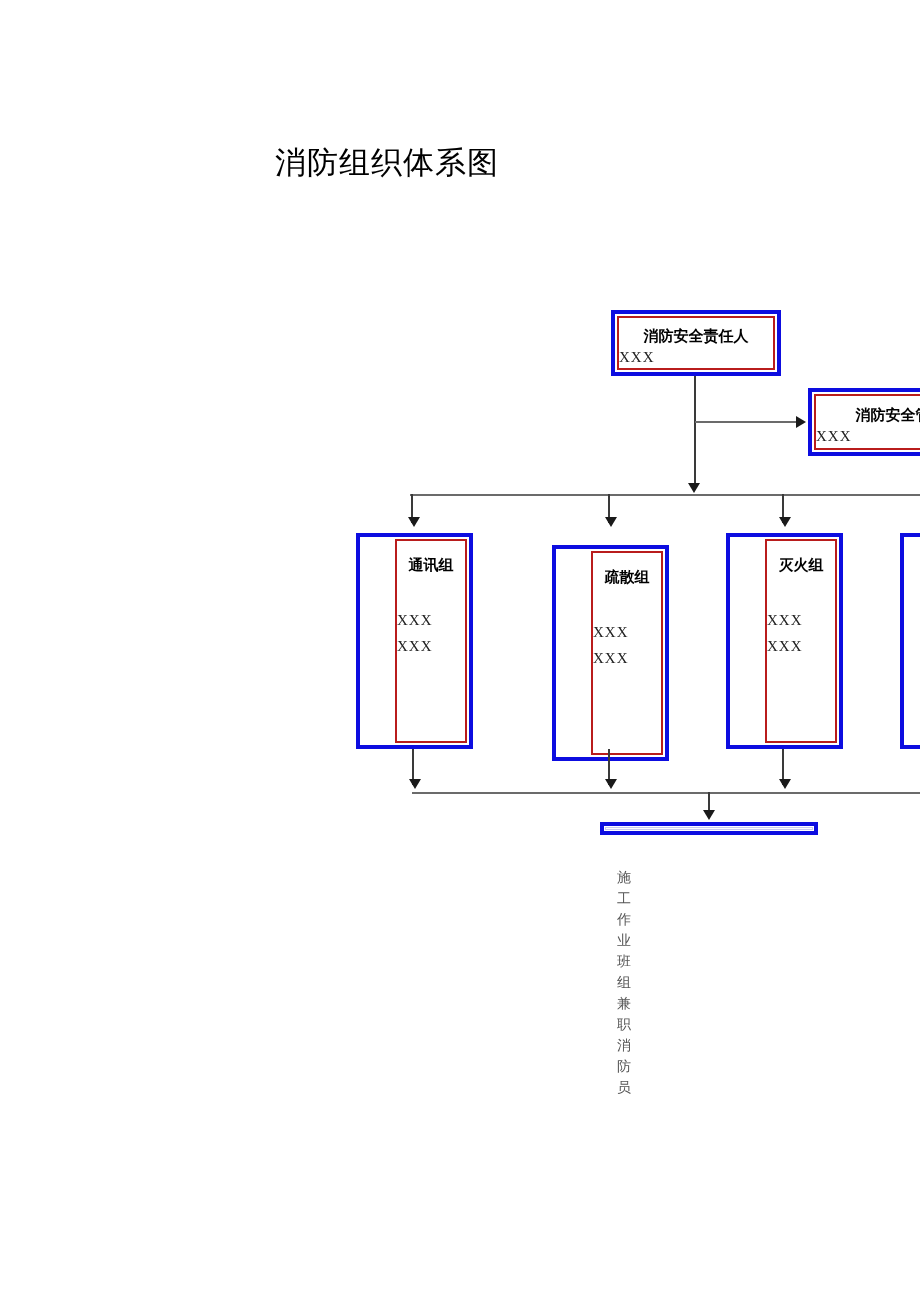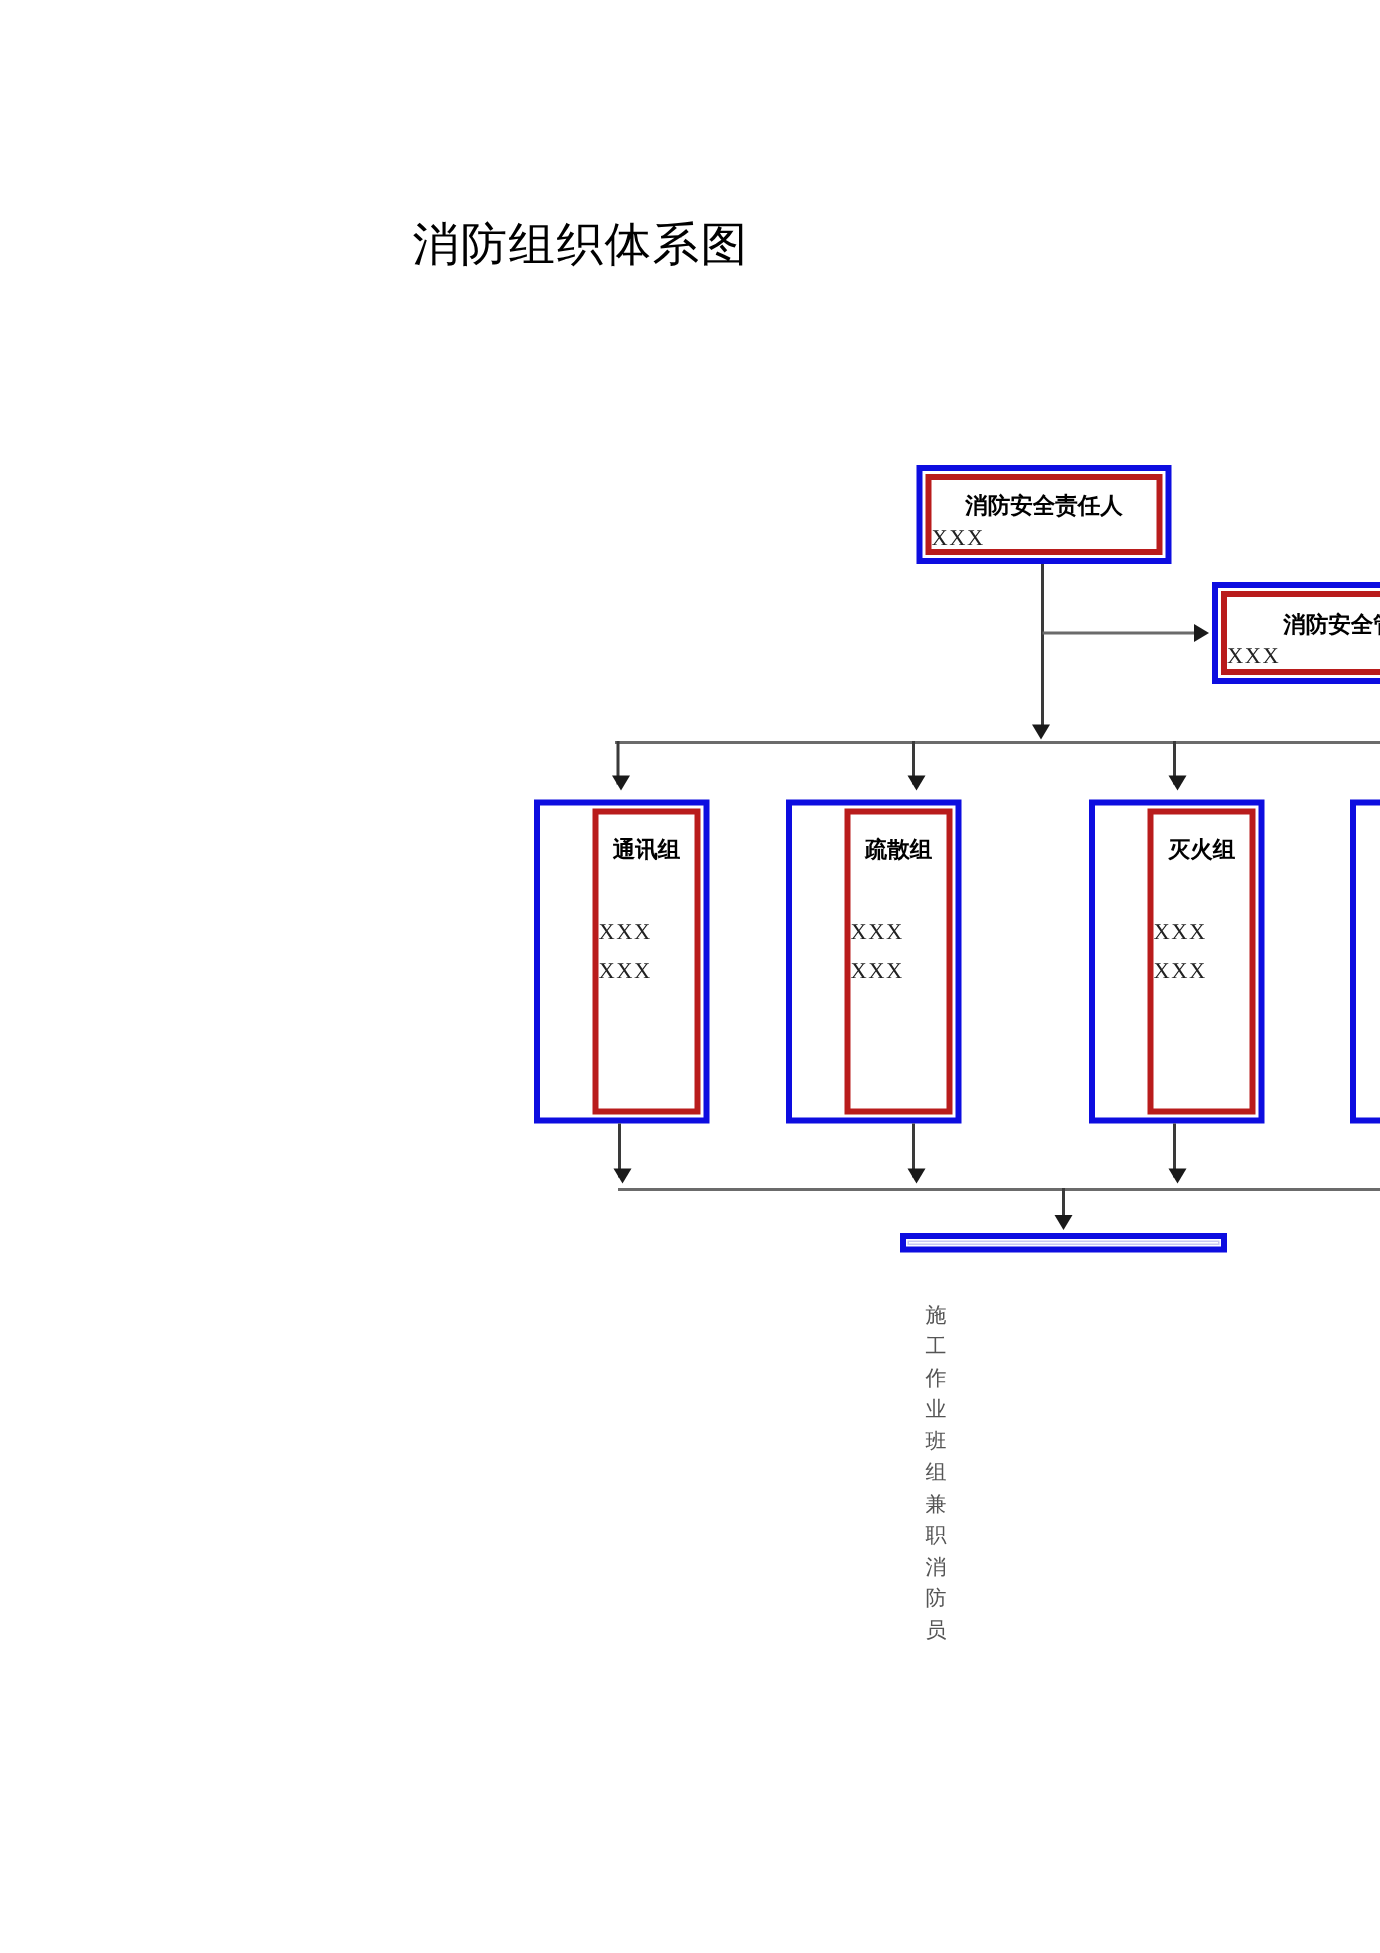--- a/index.html
+++ b/index.html
@@ -38,21 +38,21 @@
     position: absolute;
     box-sizing: border-box;
     background: #ffffff;
     border: 4px solid #0d0de0;
     padding: 2px;
   }
   .node .inner {
     box-sizing: border-box;
     width: 100%;
     height: 100%;
-    border: 4px solid #b91c1c;
+    border: 2px solid #b91c1c;
     background: #ffffff;
     position: relative;
   }
   .node-title {
     display: block;
     text-align: center;
     font-weight: bold;
     font-size: 15px;
     line-height: 20px;
     color: #000000;
@@ -90,21 +90,21 @@
   .team {
     top: 533px;
     width: 117px;
     height: 216px;
     padding-left: 35px;
   }
   .team .inner { padding-top: 14px; }
   .team .node-sub { line-height: 26px; }
   .team .subs { margin-top: 32px; }
   #node-team-0 { left: 356px; }
-  #node-team-1 { left: 524px; }
+  #node-team-1 { left: 552px; margin-top: 12px; }
   #node-team-2 { left: 726px; }
   #node-team-3 { left: 900px; }
 
   
   #node-crew {
     left: 600px;
     top: 822px;
     width: 218px;
     height: 13px;
     padding: 1px;

